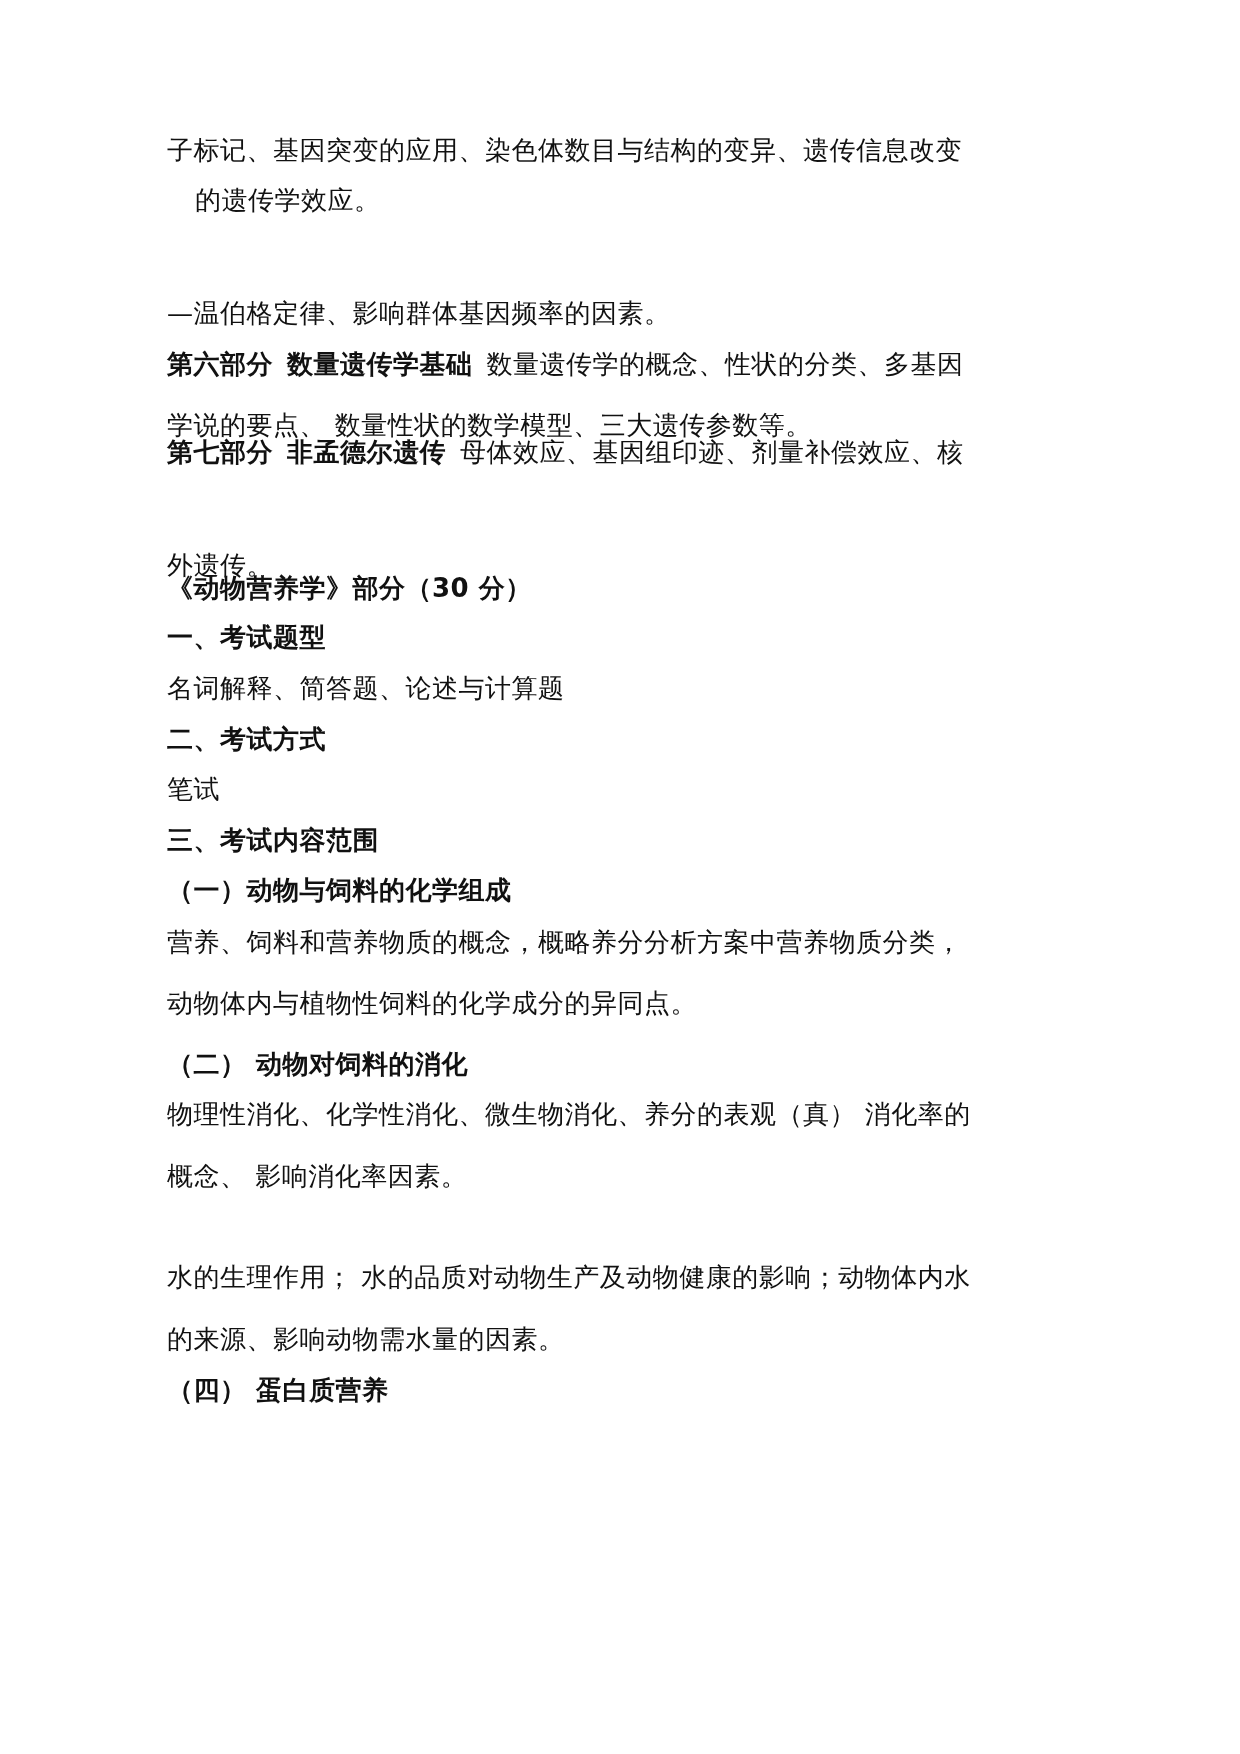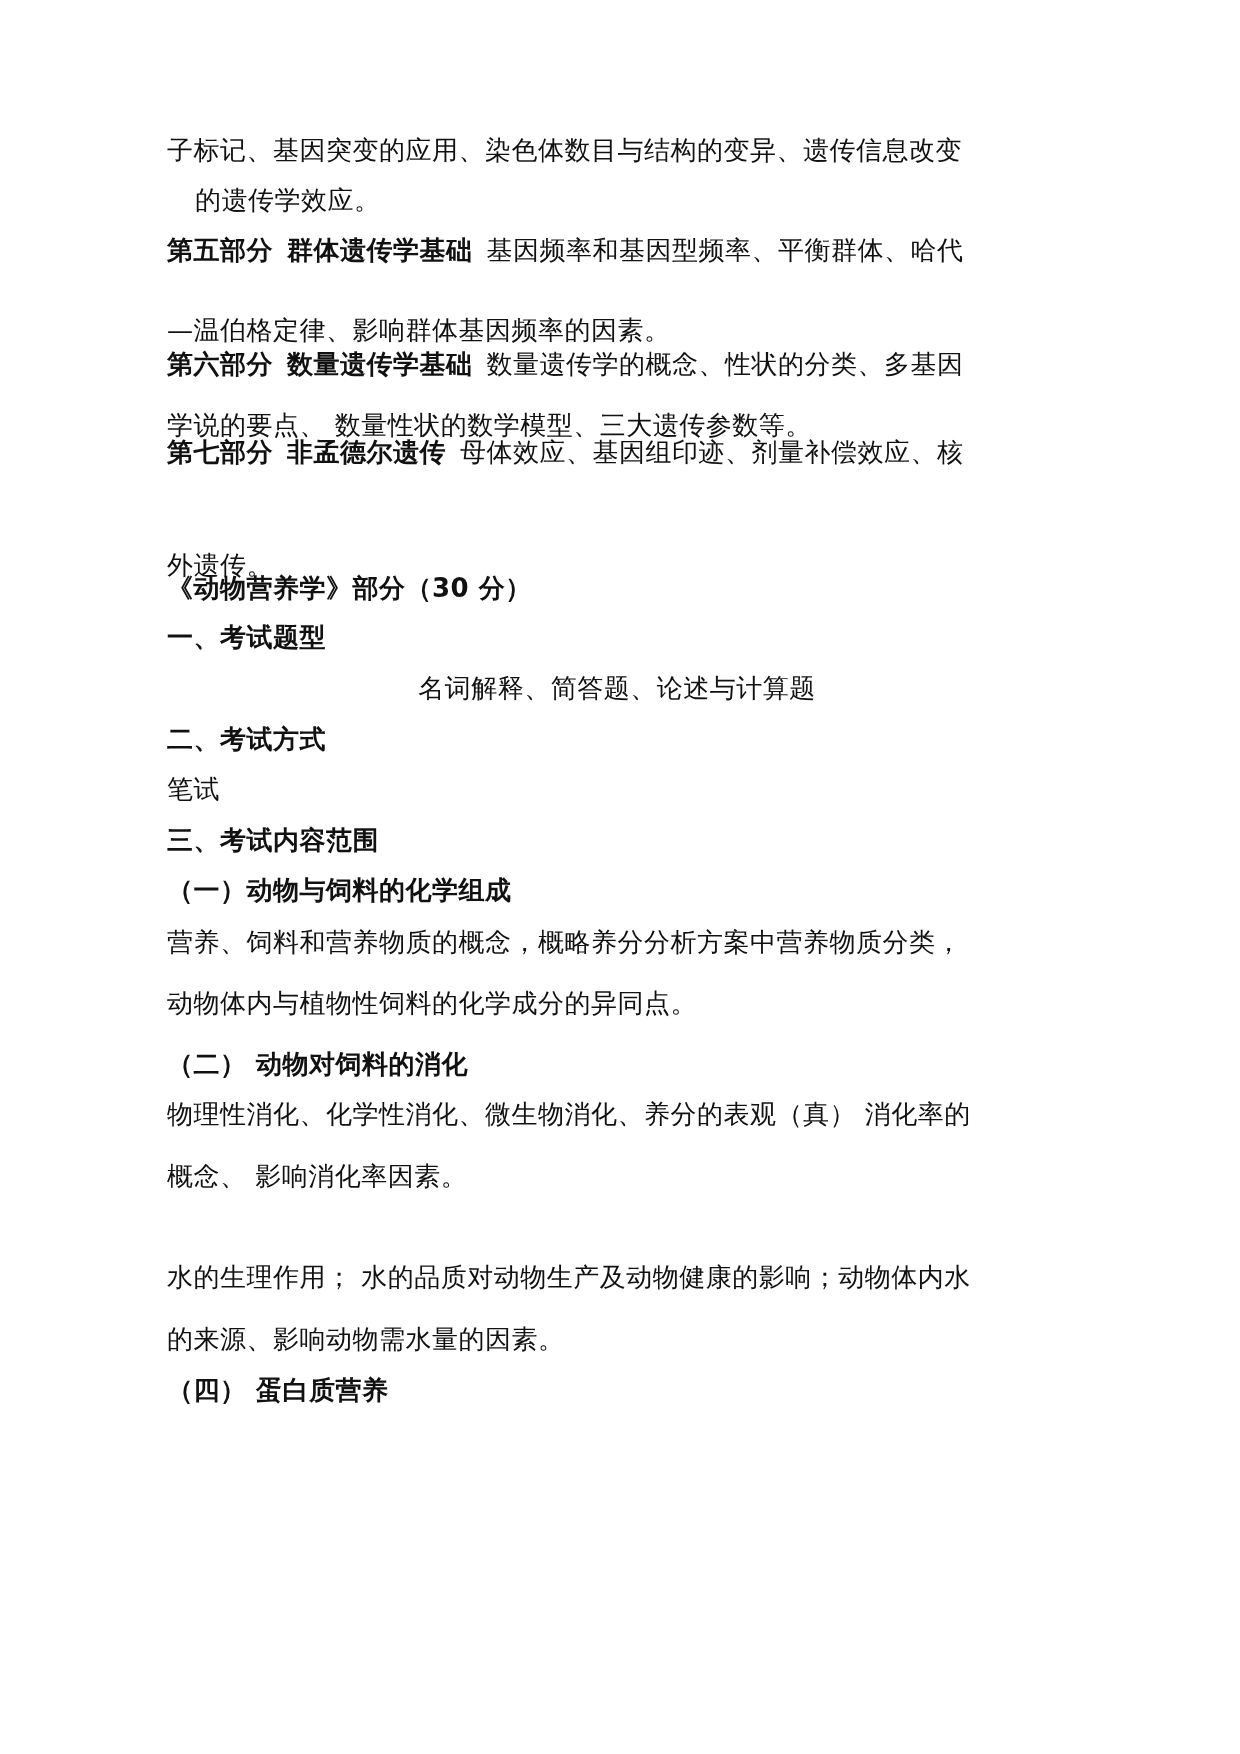--- a/index.html
+++ b/index.html
@@ -42,45 +42,42 @@
 
 <div class="page">
 
   <div class="line" style="top:134px;">
     <span>子标记、基因突变的应用、染色体数目与结构的变异、遗传信息改变</span>
   </div>
   <div class="line" style="top:184px;margin-left:28px;">
     <span>的遗传学效应。</span>
   </div>
 
-  <div class="line" style="top:234px;">
-    <span class="bold">第五部分</span><span class="gap"></span><span class="bold">群体遗传学基础</span><span class="gap"></span><span>基因频率和基因型频率、平衡群体、哈代</span>
-  </div>
-  <div class="line" style="top:314px;">
+  <div class="line" style="top:297px;">
     <span>—温伯格定律、影响群体基因频率的因素。</span>
   </div>
 
   <div class="line" style="top:348px;">
     <span class="bold">第六部分</span><span class="gap"></span><span class="bold">数量遗传学基础</span><span class="gap"></span><span>数量遗传学的概念、性状的分类、多基因</span>
   </div>
   <div class="line" style="top:409px;">
     <span>学说的要点、 数量性状的数学模型、三大遗传参数等。</span>
   </div>
 
   <div class="line" style="top:436px;">
     <span class="bold">第七部分</span><span class="gap"></span><span class="bold">非孟德尔遗传</span><span class="gap"></span><span>母体效应、基因组印迹、剂量补偿效应、核</span>
   </div>
   <div class="line" style="top:521px;margin-top:28px;">
     <span>外遗传。</span>
   </div>
 
   <div class="line bold" style="top:572px;">《动物营养学》部分（30 分）</div>
 
   <div class="line bold" style="top:621px;">一、考试题型</div>
-  <div class="line" style="top:672px;text-align:center;">名词解释、简答题、论述与计算题</div>
+  <div class="line" style="top:672px;">名词解释、简答题、论述与计算题</div>
 
   <div class="line bold" style="top:723px;">二、考试方式</div>
   <div class="line" style="top:773px;">笔试</div>
 
   <div class="line bold" style="top:824px;">三、考试内容范围</div>
 
   <div class="line bold" style="top:874px;">（一）动物与饲料的化学组成</div>
   <div class="line" style="top:926px;">营养、饲料和营养物质的概念，概略养分分析方案中营养物质分类，</div>
   <div class="line" style="top:987px;">动物体内与植物性饲料的化学成分的异同点。</div>
 

